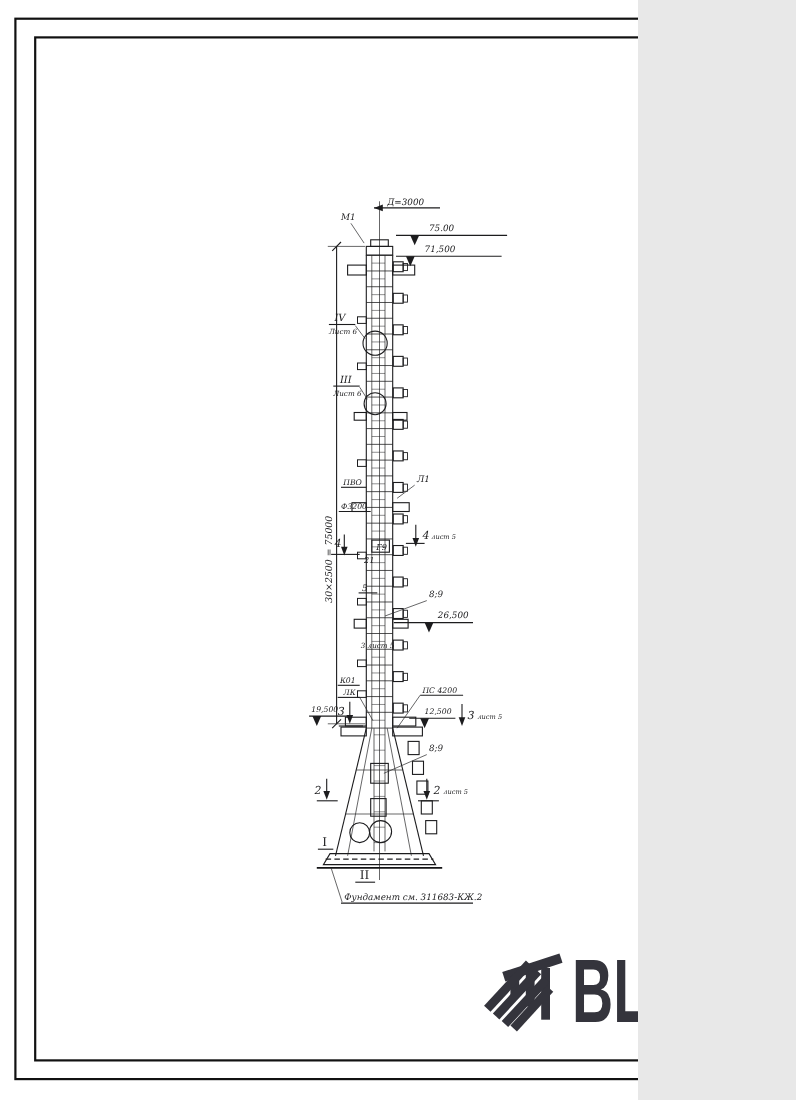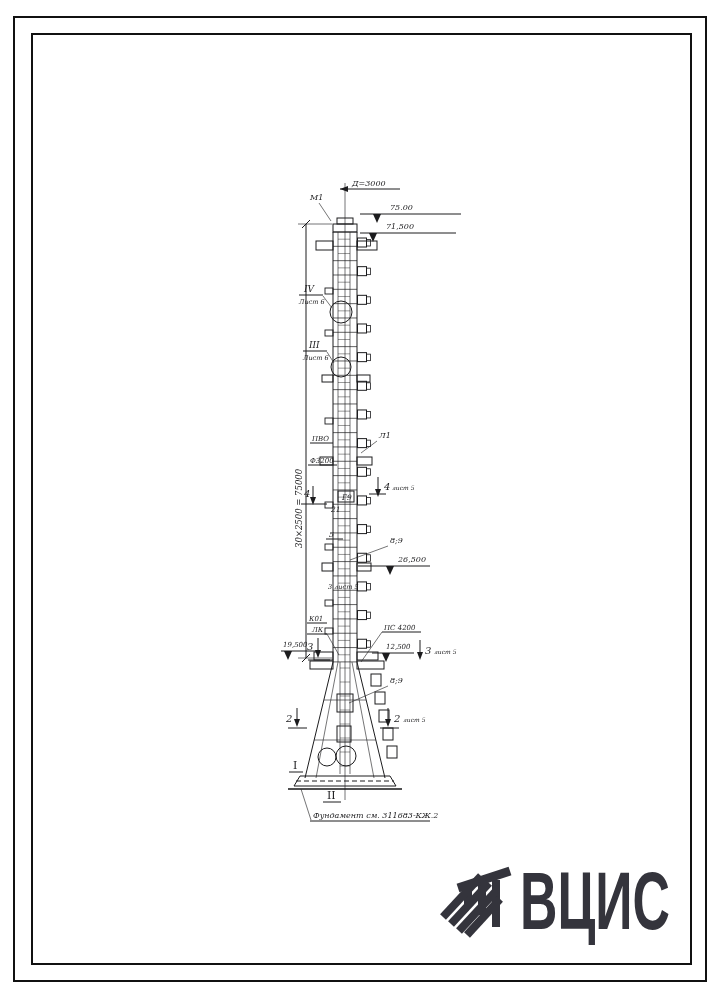--- a/index.html
+++ b/index.html
@@ -1,17 +1,17 @@
 <!DOCTYPE html>
 <html><head>
 <meta charset="utf-8">
 <style>
   html,body{margin:0;padding:0;background:#e8e8e8;}
   .page{
-    position:relative;width:724px;height:1000px;background:#ffffff;
+    position:relative;width:580px;height:1000px;background:#ffffff;
     font-family:"Liberation Sans",sans-serif;overflow:hidden;
   }
   .outer-frame{
     position:absolute;left:13px;top:16px;width:694px;height:966px;
     border:2.2px solid #111;box-sizing:border-box;
   }
   .inner-frame{
     position:absolute;left:31px;top:33px;width:661px;height:932px;
     border:2.2px solid #111;box-sizing:border-box;
   }

